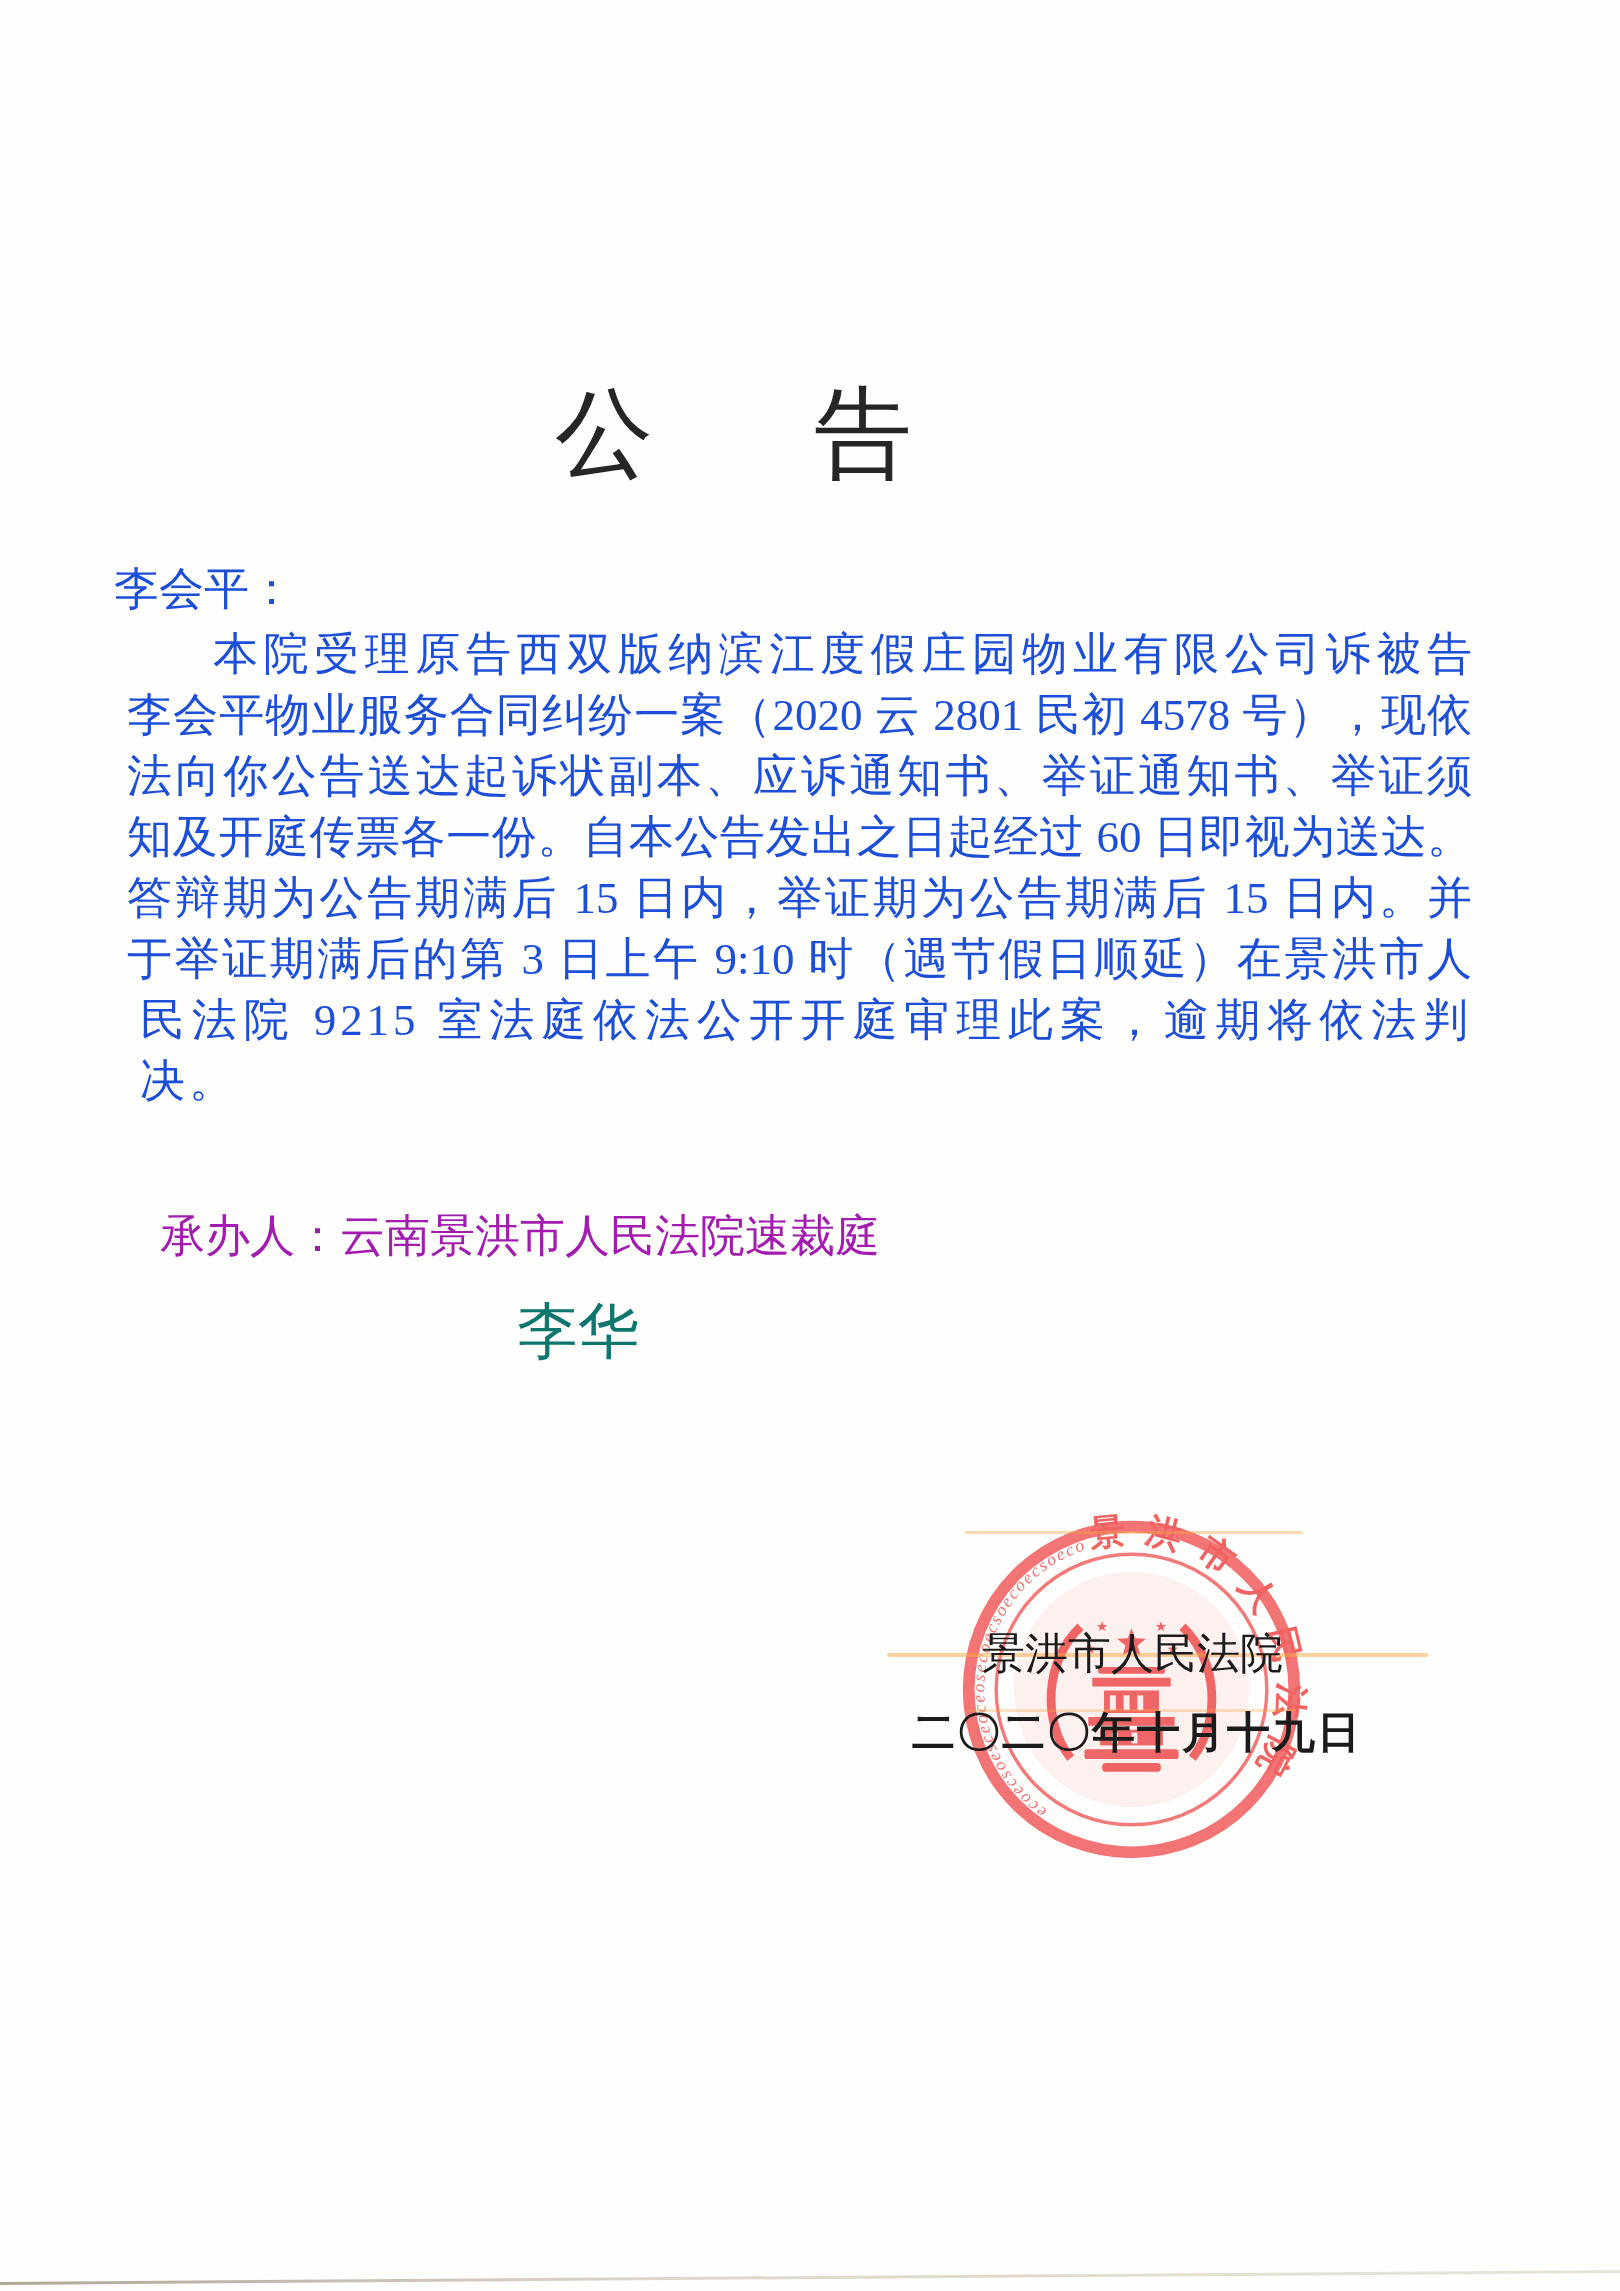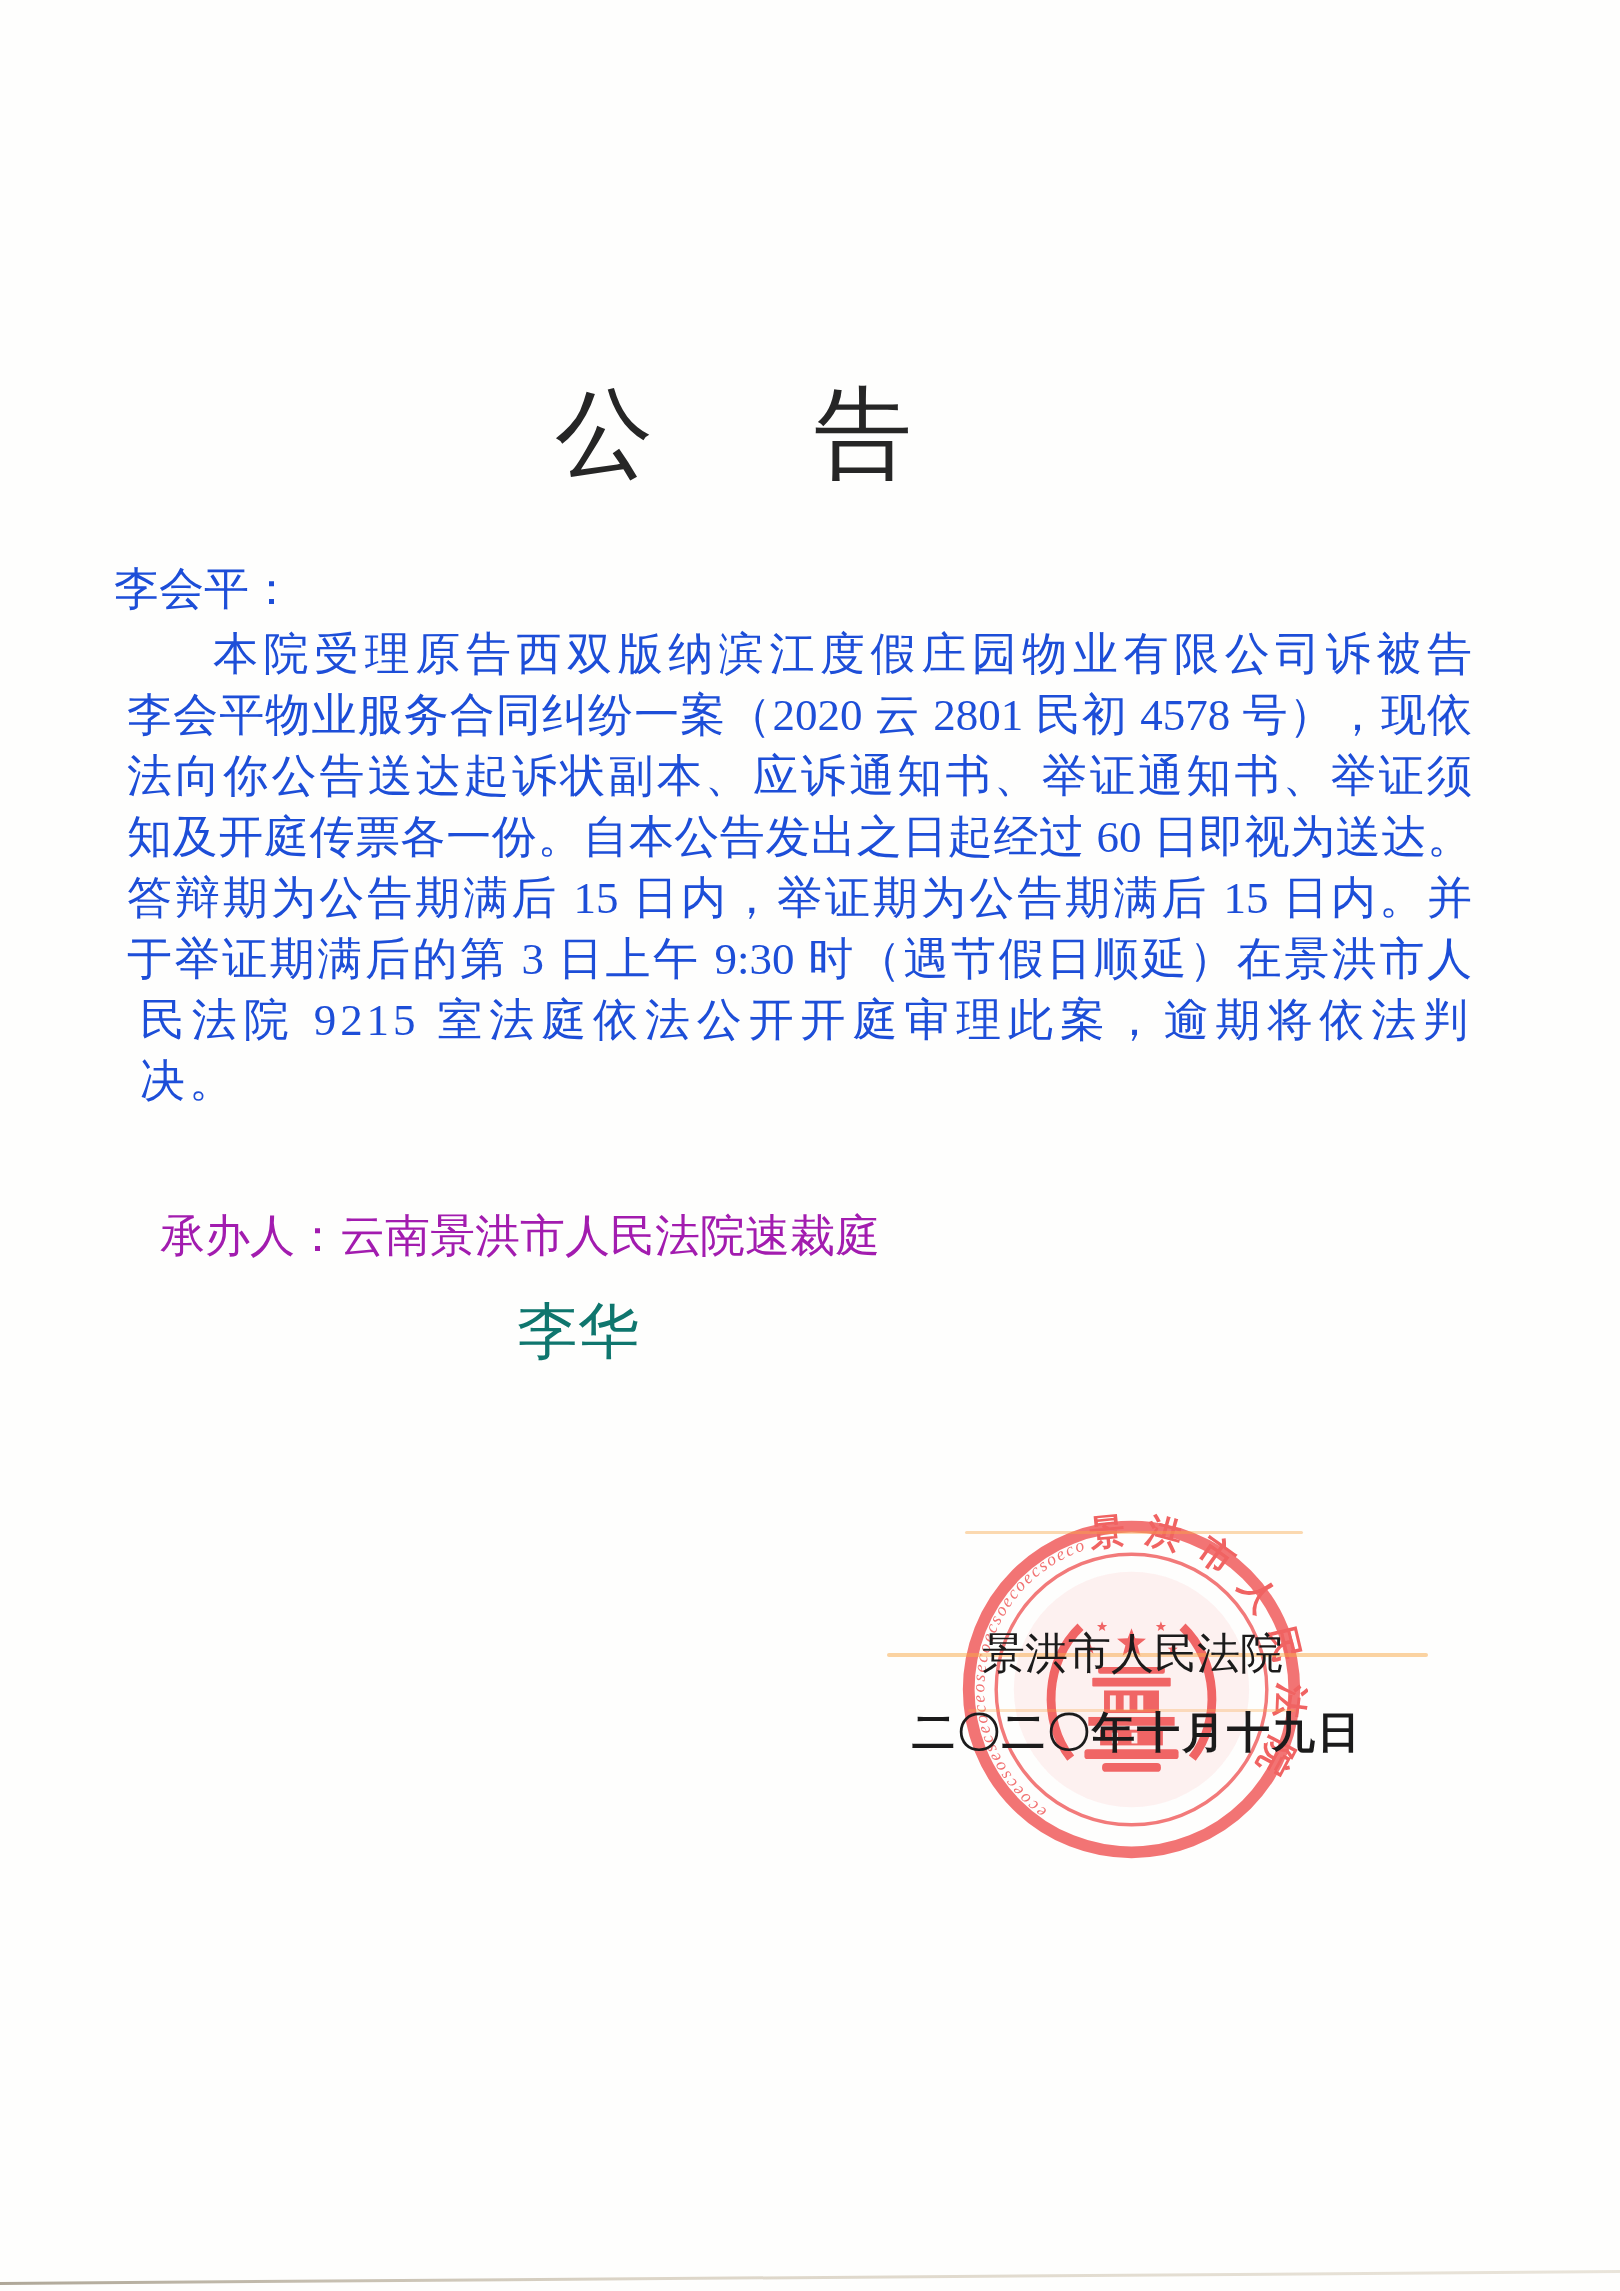--- a/index.html
+++ b/index.html
@@ -68,21 +68,21 @@
   </div>
 
   <div class="recipient">李会平：</div>
 
   <div class="body-text">
     <div class="body-line indent">本院受理原告西双版纳滨江度假庄园物业有限公司诉被告</div>
     <div class="body-line">李会平物业服务合同纠纷一案（2020 云 2801 民初 4578 号），现依</div>
     <div class="body-line">法向你公告送达起诉状副本、应诉通知书、举证通知书、举证须</div>
     <div class="body-line">知及开庭传票各一份。自本公告发出之日起经过 60 日即视为送达。</div>
     <div class="body-line">答辩期为公告期满后 15 日内，举证期为公告期满后 15 日内。并</div>
-    <div class="body-line">于举证期满后的第 3 日上午 9:30 时（遇节假日顺延）在景洪市人</div>
+    <div class="body-line">于举证期满后的第 3 日上午 9:10 时（遇节假日顺延）在景洪市人</div>
     <div class="body-line last">民法院 9215 室法庭依法公开开庭审理此案，逾期将依法判决。</div>
   </div>
 
   <div class="signature-line">承办人：云南景洪市人民法院速裁庭</div>
   <div class="signature-name">李华</div>
 
   <svg class="seal" viewBox="0 0 360 360" xmlns="http://www.w3.org/2000/svg">
     <defs>
       <path id="sealTextCircle" d="M94,303 A150,150 0 1,1 266,57 A150,150 0 1,1 94,303" fill="none"></path>
       <path id="starShape" d="M0,-10 L2.47,-3.4 L9.51,-3.09 L4.0,1.3 L5.88,8.09 L0,4.2 L-5.88,8.09 L-4.0,1.3 L-9.51,-3.09 L-2.47,-3.4 Z"></path>

